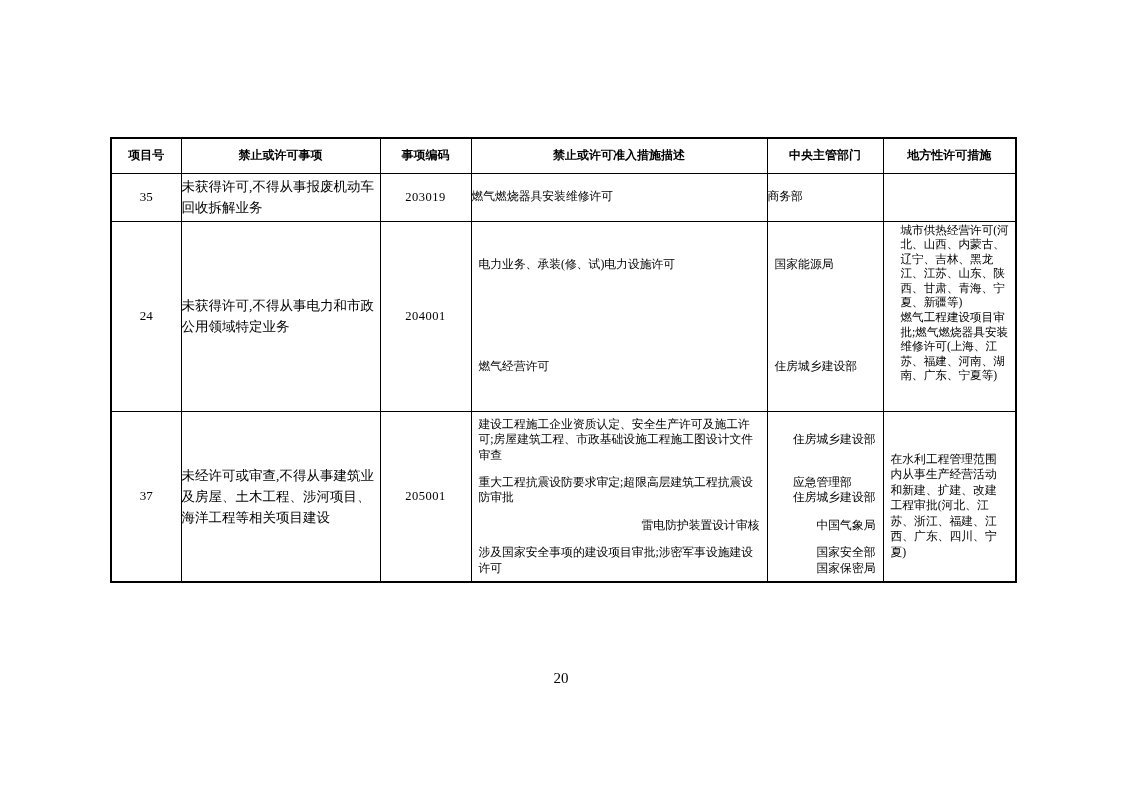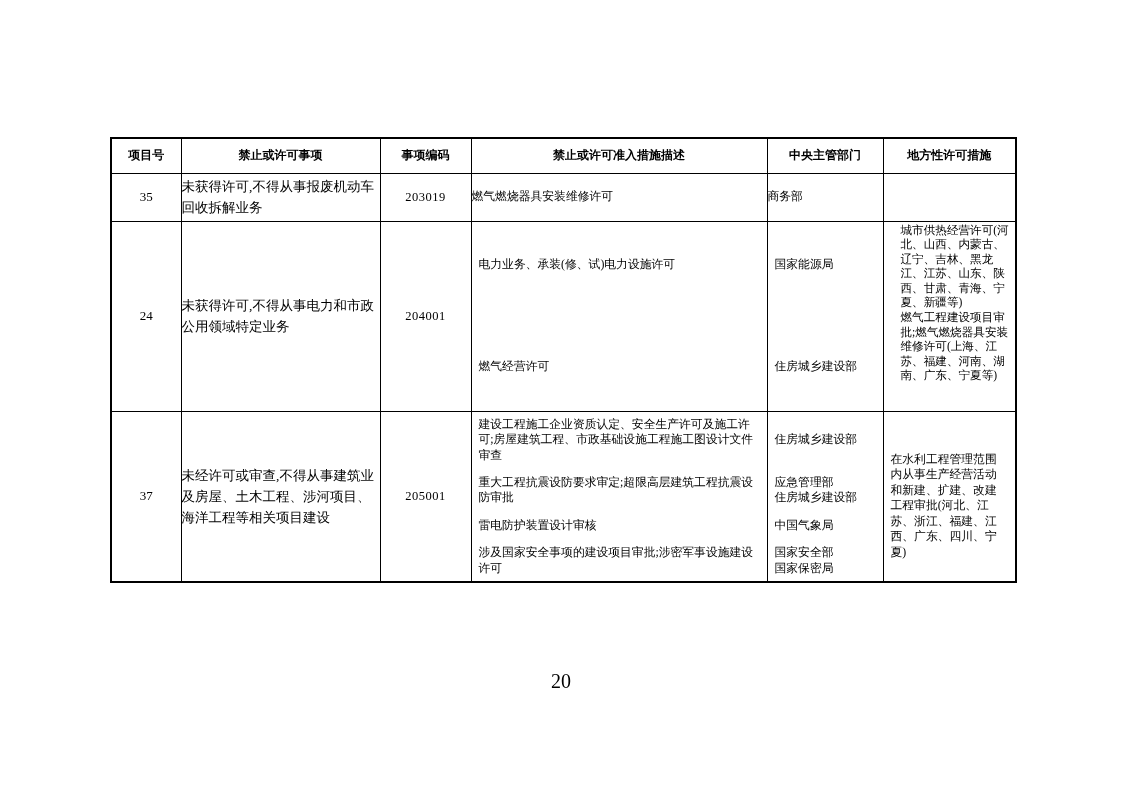--- a/index.html
+++ b/index.html
@@ -20,30 +20,30 @@
   .section-row td{font-weight:bold;font-size:14.5px;text-align:left;padding:0 4px;}
   .num-cell{font-size:13px;text-align:center;}
   .code-cell{font-size:12.5px;text-align:center;letter-spacing:0.5px;}
   .matter-cell{font-size:13.5px;line-height:21px;text-align:left;padding:0 9px;}
   .small{font-size:11.8px;line-height:15.5px;}
   .wrap{box-sizing:border-box;display:flex;flex-direction:column;}
   .wrap.pad{padding:4px 7px;}
   .h-r36{height:188px;}
   .h-r37{height:169px;}
   .around{justify-content:space-around;gap:24px;}
-  .between{justify-content:space-between;padding-top:7px;padding-bottom:7px;}
+  .between{justify-content:space-between;padding-top:7px;padding-bottom:7px;align-items:flex-end;}
   .grp{display:flex;flex-direction:column;justify-content:center;}
   .g1{min-height:48px;} .g2{min-height:32px;} .g3{min-height:17px;} .g4{min-height:32px;}
   .single-left{font-size:11.8px;line-height:15.5px;text-align:left;padding:0 7px;}
   .local36{line-height:14.6px;font-size:11.6px;padding:2px 6px 0 6px;}
   .local36 p{margin:0;}
   .local37{padding-top:40px;}
   .pageno{
     position:absolute;left:0;right:0;top:670px;text-align:center;
-    font-size:20px;
+    font-size:15px;
   }
 </style>
 </head>
 <body>
 
 <table class="doc-table">
   <colgroup>
     <col style="width:70px">
       <col style="width:199px">
       <col style="width:91px">

